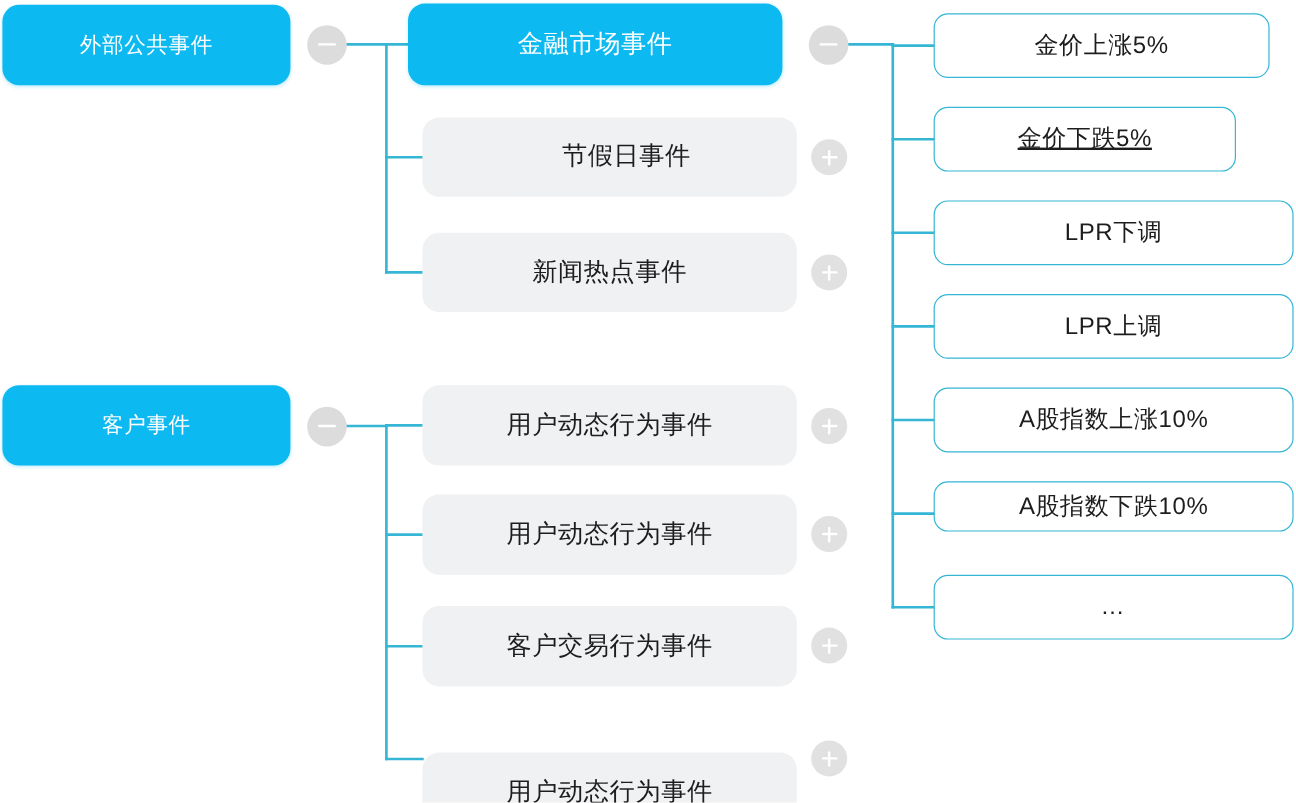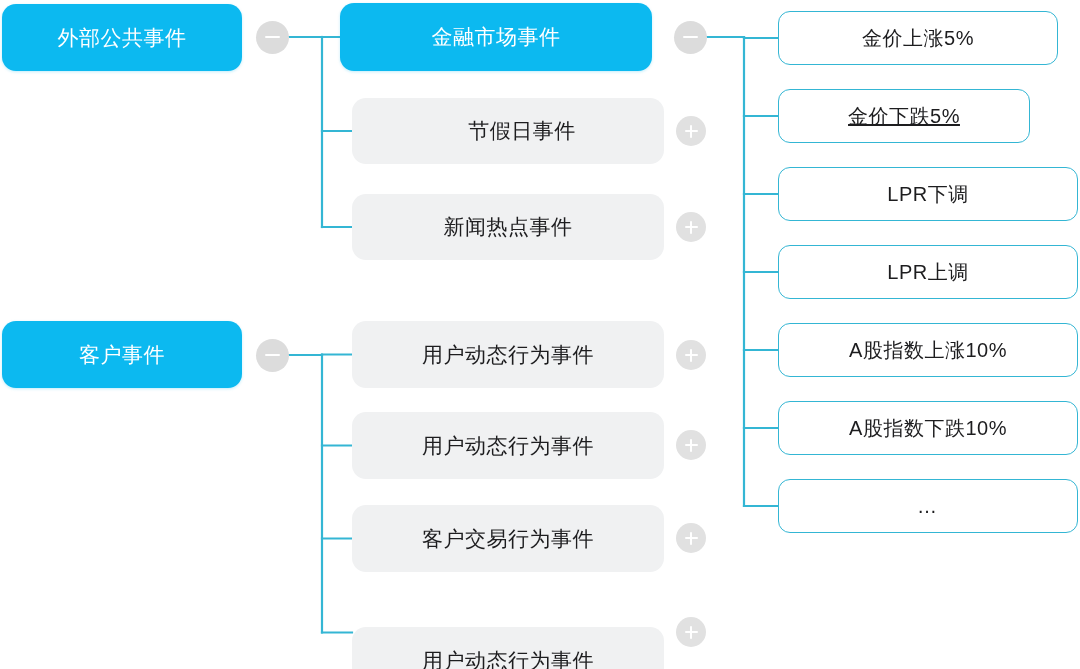--- a/index.html
+++ b/index.html
@@ -38,21 +38,21 @@
     border-radius: 12px;
     line-height: 1.2;
     white-space: nowrap;
     letter-spacing: 0.5px;
   }
 
   
   .node.root {
     background: #0cb9f0;
     color: #ffffff;
-    font-size: 21px;
+    font-size: 18px;
     border-radius: 14px;
     box-shadow: 0 1px 3px rgba(12,185,240,0.25);
   }
 
   
   .node.branch-active {
     background: #0cb9f0;
     color: #ffffff;
     font-size: 21px;
     border-radius: 14px;
@@ -160,21 +160,21 @@
       </div>
       <div class="node leaf" style="left: 778px; top: 167px; width: 300px; height: 54px;">
         <span>LPR下调</span>
       </div>
       <div class="node leaf" style="left: 778px; top: 245px; width: 300px; height: 54px;">
         <span>LPR上调</span>
       </div>
       <div class="node leaf" style="left: 778px; top: 323px; width: 300px; height: 54px;">
         <span>A股指数上涨10%</span>
       </div>
-      <div class="node leaf" style="left: 778px; top: 401px; width: 300px; height: 54px;">
+      <div class="node leaf" style="left: 778px; top: 401px; width: 300px; height: 42px;">
         <span>A股指数下跌10%</span>
       </div>
       <div class="node leaf ellipsis" style="left: 778px; top: 479px; width: 300px; height: 54px;">
         <span>…</span>
       </div>
       <div class="node branch" style="left: 352px; top: 98px; width: 312px; height: 66px; padding-left: 28px;">
         <span>节假日事件</span>
       </div>
       <div class="toggle plus" style="left: 676px; top: 116px;">
         <span class="bar-h"></span>

